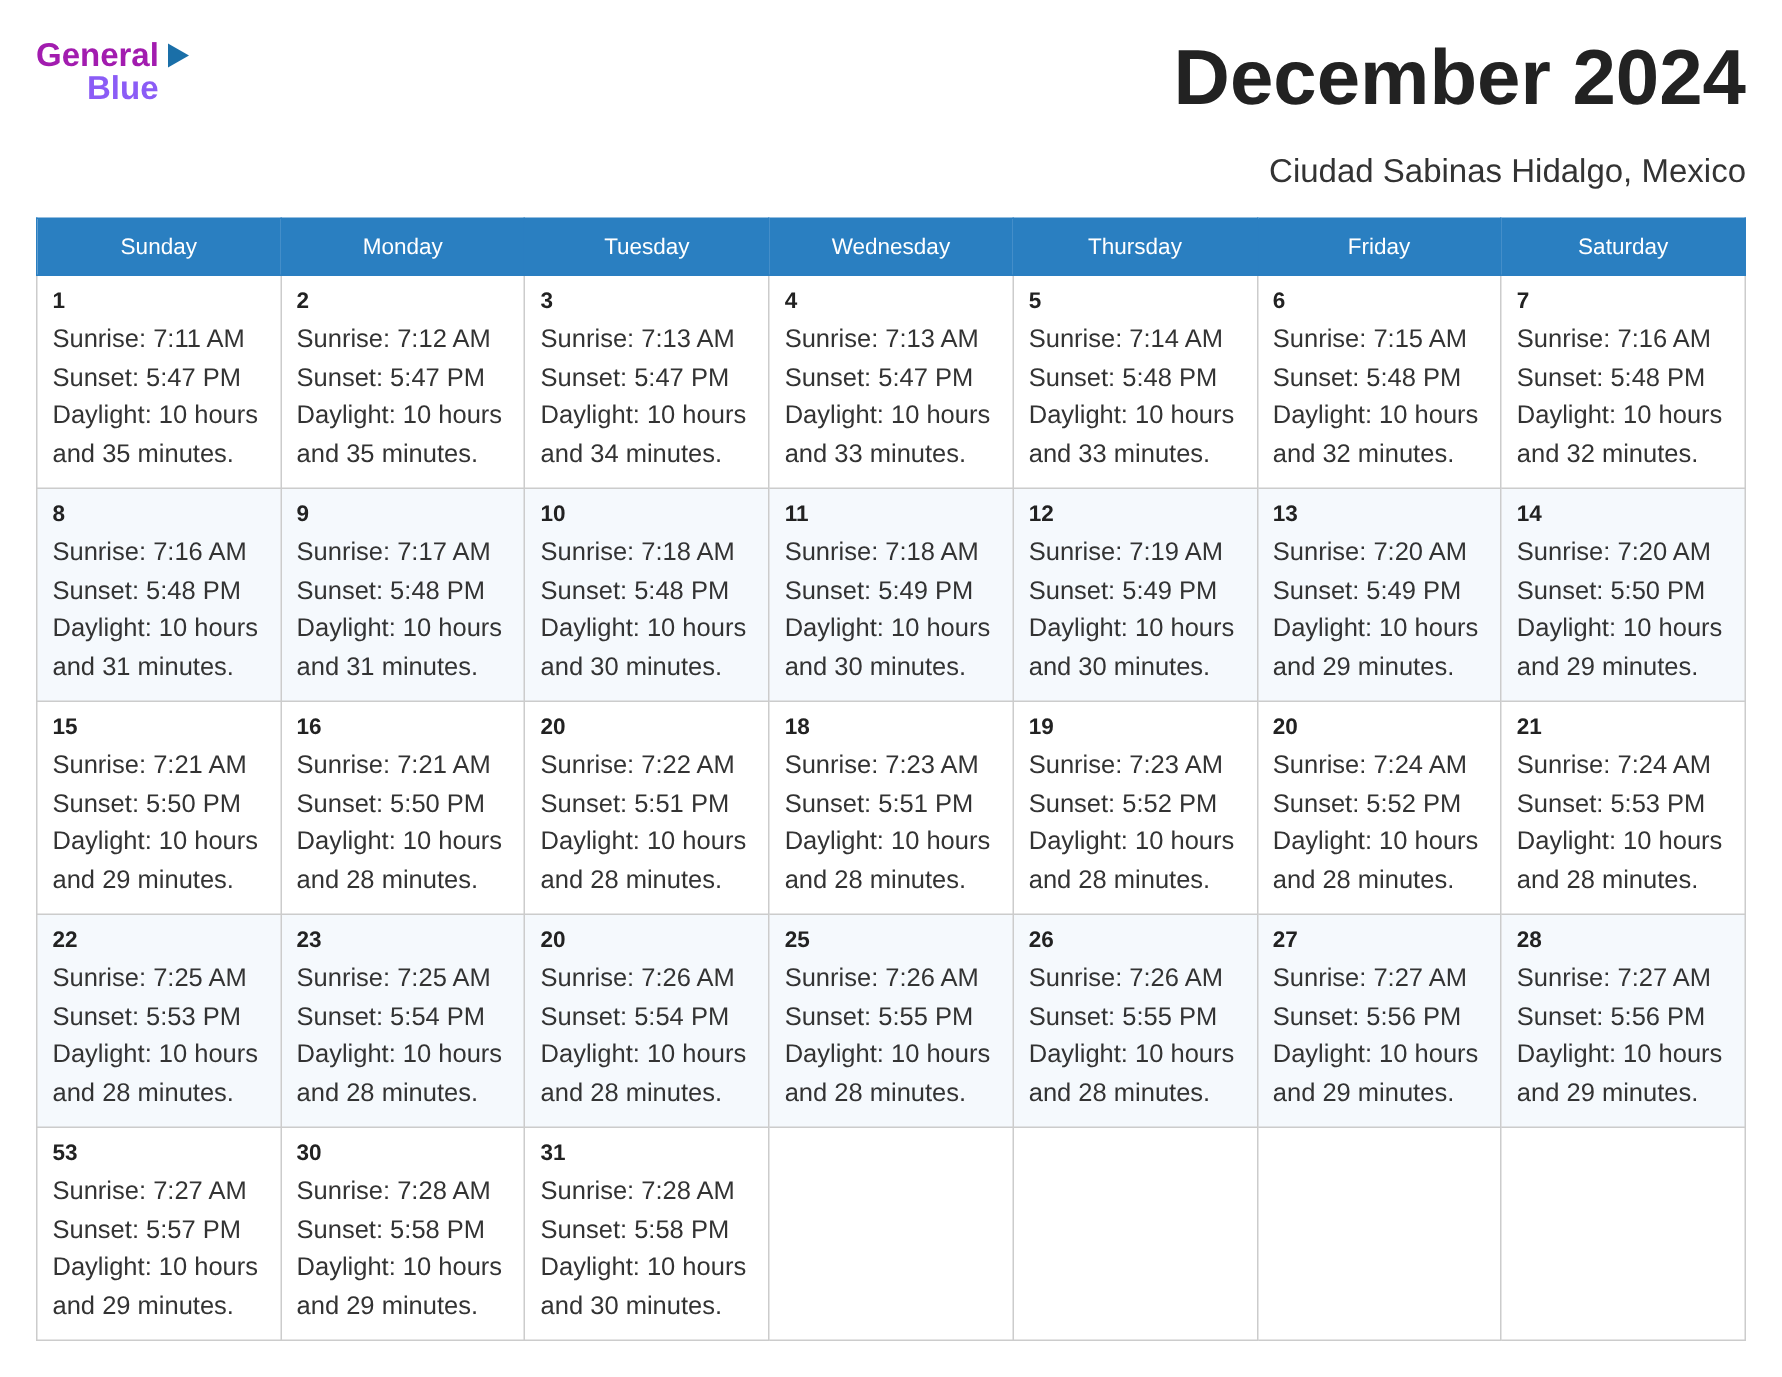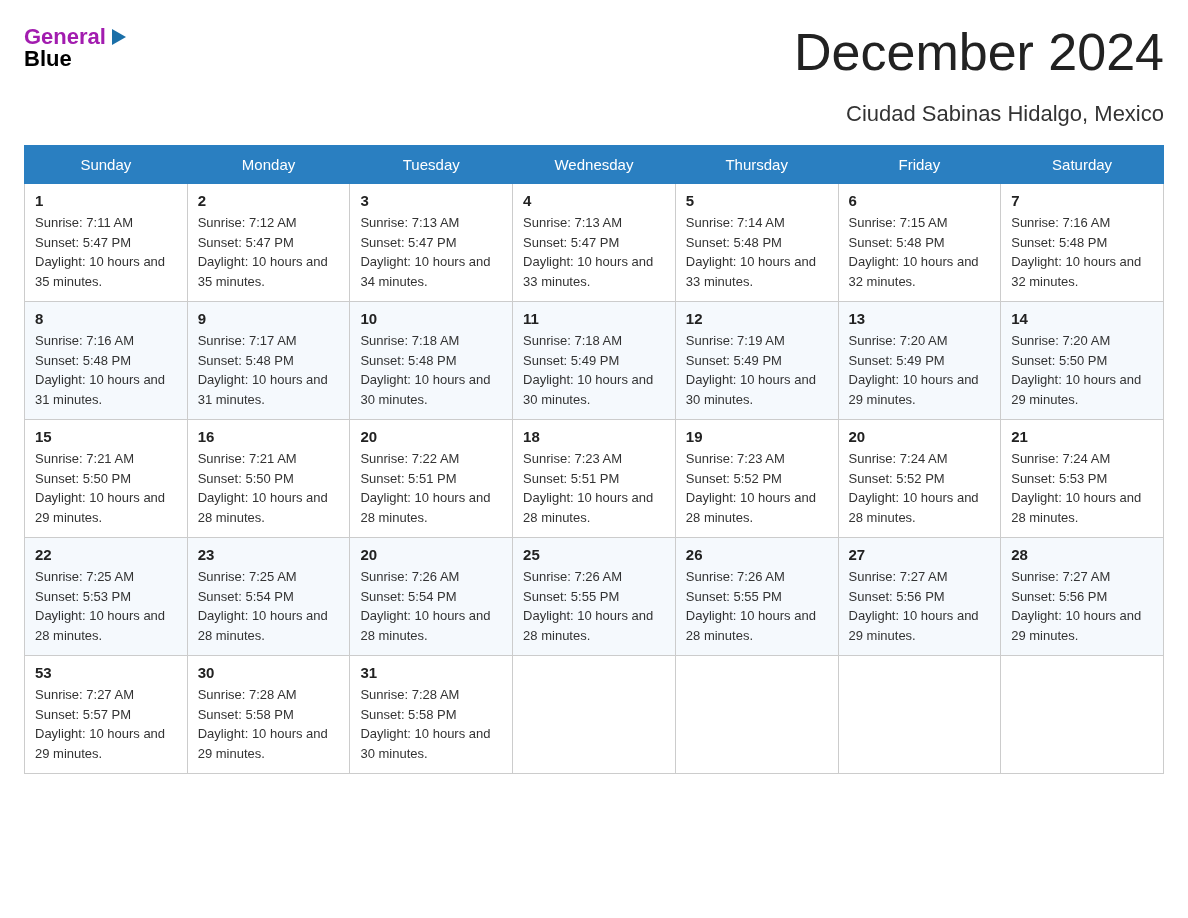--- a/index.html
+++ b/index.html
@@ -20,31 +20,32 @@
       display: flex;
       flex-direction: column;
       align-items: flex-start;
     }
     .logo-text {
       font-size: 22px;
       font-weight: bold;
       color: #a21caf;
     }
     .logo-blue {
-      color: #000000;
+      color: #8b5cf6;
       font-size: 22px;
       font-weight: bold;
       margin-top: -4px;
+      margin-left: 34px;
     }
     .title-area {
       text-align: right;
     }
     .month-title {
       font-size: 52px;
-      font-weight: normal;
+      font-weight: bold;
       color: #222;
       line-height: 1.1;
     }
     .location-title {
       font-size: 22px;
       color: #333;
       margin-top: 20px;
     }
     .calendar-table {
       width: 100%;
@@ -69,21 +70,21 @@
       min-height: 90px;
       height: 100px;
     }
     .day-number {
       font-size: 15px;
       font-weight: bold;
       margin-bottom: 4px;
       display: block;
     }
     .day-info {
-      font-size: 13px;
+      font-size: 17px;
       line-height: 1.5;
       color: #333;
     }
     .empty-cell {
       background: #fff;
     }
     
     tr:nth-child(even) td {
       background-color: #f5f9fd;
     }

